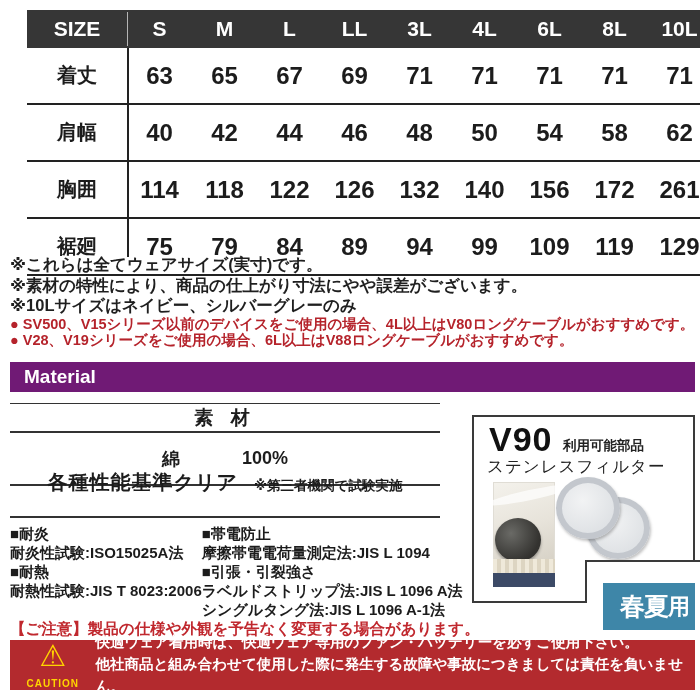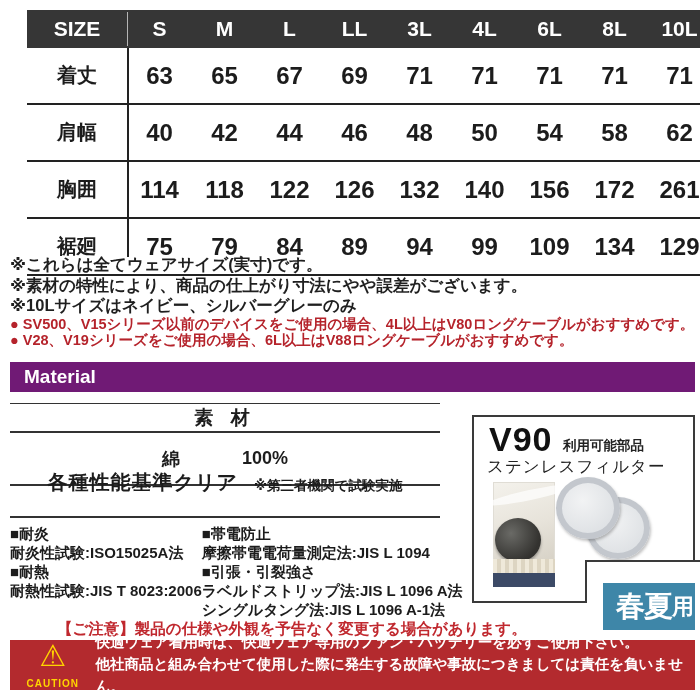--- a/index.html
+++ b/index.html
@@ -74,25 +74,25 @@
   .discs { position: absolute; left: 556px; top: 477px; width: 100px; height: 84px; }
   .disc { position: absolute; width: 64px; height: 62px; border-radius: 50%;
     border: 6px solid #c3c7cd; background: radial-gradient(circle at 40% 35%, #f2f3f4, #dfe2e5 75%);
     box-shadow: 1px 2px 3px rgba(0,0,0,.25); }
   .disc.back { left: 30px; top: 20px; }
   .disc.front { left: 0; top: 0; z-index: 1; }
   
   .season-badge { position: absolute; left: 603px; top: 583px; width: 92px; height: 47px;
     background: #3e86a8; color: #fff; display: flex; align-items: center; justify-content: center;
     font-weight: bold; z-index: 3; }
-  .season-big { font-size: 29px; letter-spacing: -1px; margin-left: 12px; }
+  .season-big { font-size: 25px; letter-spacing: -1px; margin-left: 12px; }
   .season-small { font-size: 22px; }
   
   .notice-line { position: absolute; left: 10px; top: 619px; font-size: 15.5px; font-weight: bold;
-    color: #c0282e; margin-left: 47px; }
+    color: #c0282e; }
   
   .caution-bar { position: absolute; left: 10px; top: 640px; width: 685px; height: 50px;
     background: #b32a2e; display: flex; align-items: center; }
   .caution-icon-wrap { width: 88px; display: flex; flex-direction: column; align-items: center;
     justify-content: center; line-height: 1; }
   .caution-tri { font-size: 30px; color: #ffd400; line-height: 1; }
   .caution-word { font-size: 10px; font-weight: bold; color: #ffd400; letter-spacing: 1px; margin-top: 8px; text-align: right; }
   .caution-text { color: #fff; font-size: 14.5px; font-weight: bold; line-height: 1.5; }
 </style>
 </head>
@@ -155,21 +155,21 @@
 
     <div class="st-grid st-row">
       <div class="cell row-label">裾廻</div>
       <div class="cell">75</div>
       <div class="cell">79</div>
       <div class="cell">84</div>
       <div class="cell">89</div>
       <div class="cell">94</div>
       <div class="cell">99</div>
       <div class="cell">109</div>
-      <div class="cell">134</div>
+      <div class="cell">119</div>
       <div class="cell">129</div>
     </div>
 
     <div class="st-vline-dark"></div>
     <div class="st-vline-light"></div>
   </div>
 
   <div class="notes">
     <div class="note-line">※これらは全てウェアサイズ(実寸)です。</div>
     <div class="note-line">※素材の特性により、商品の仕上がり寸法にやや誤差がございます。</div>

